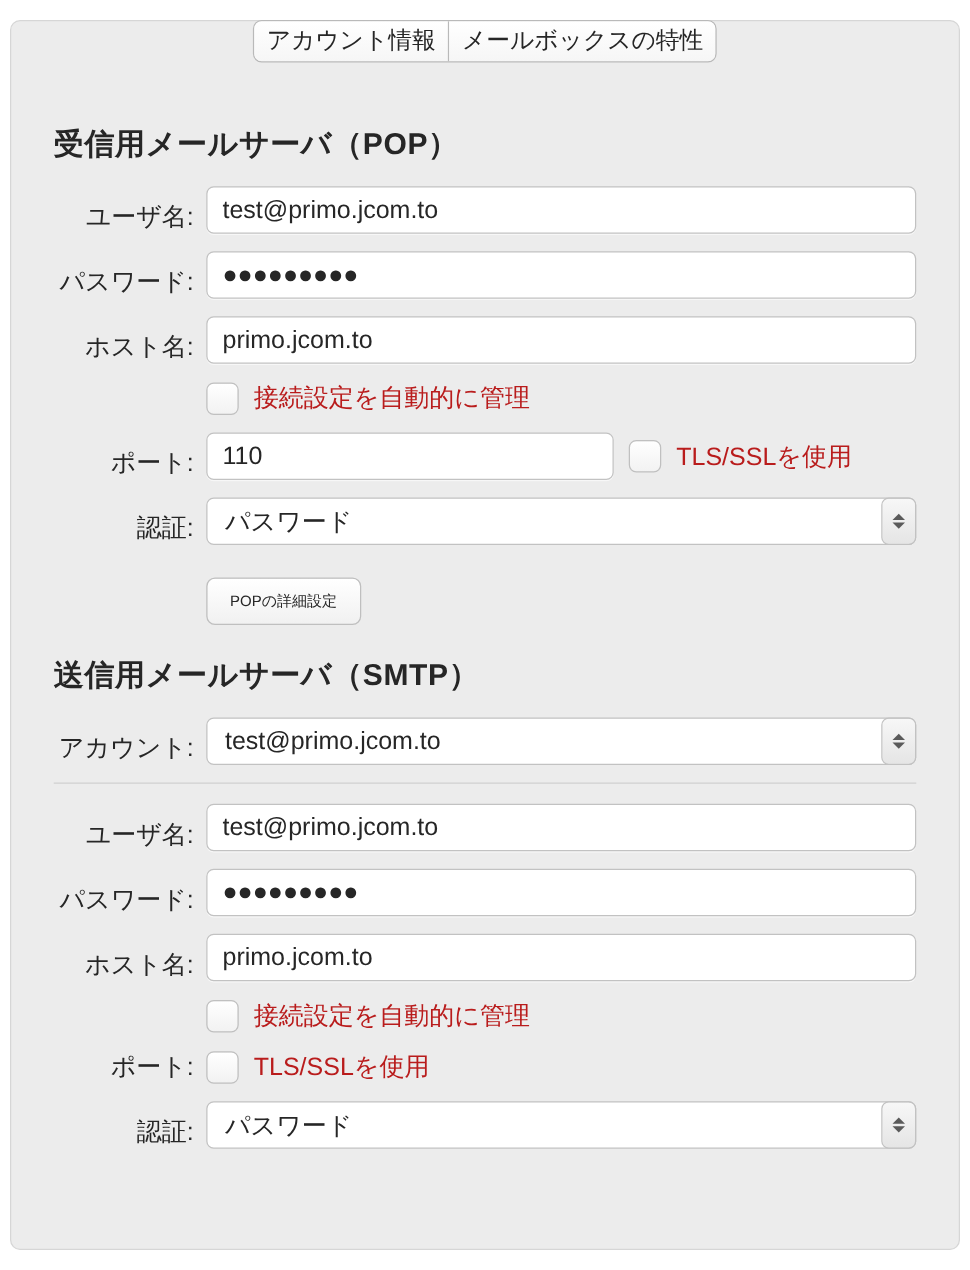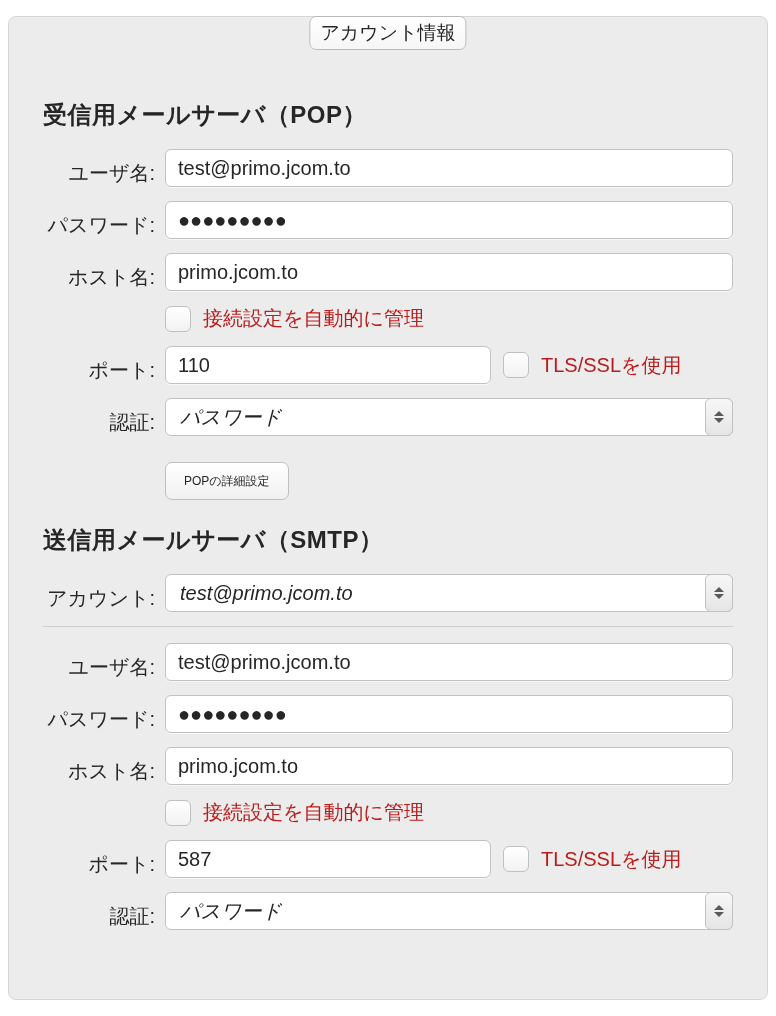--- a/index.html
+++ b/index.html
@@ -100,21 +100,20 @@
       flex: 1;
       height: 38px;
       background: #ffffff;
       border: 1px solid #c2c2c2;
       border-radius: 6px;
       display: flex;
       align-items: center;
       padding: 0 0 0 14px;
       position: relative;
       font-size: 20px;
-      font-style: italic;
     }
     .select-knob {
       position: absolute;
       right: -1px;
       top: -1px;
       bottom: -1px;
       width: 28px;
       background: linear-gradient(#f7f7f7,#e5e5e5);
       border: 1px solid #c2c2c2;
       border-radius: 6px;
@@ -151,20 +150,21 @@
     }
     .section2 { margin-top: 24px; }
   </style>
 </head>
 <body>
 
 <div class="panel">
 
   <div class="tabs">
     <div class="tab">アカウント情報</div>
+    <div class="tab">メールボックスの特性</div>
   </div>
 
   <div class="content">
 
     <div class="section-title">受信用メールサーバ（POP）</div>
 
     <div class="row">
       <div class="label">ユーザ名:</div>
       <div class="field-area">
         <input class="text-input" type="text" value="test@primo.jcom.to" style="">
@@ -264,21 +264,20 @@
       <div class="label"></div>
       <div class="field-area">
         <div class="checkbox"></div>
         <span class="chk-label">接続設定を自動的に管理</span>
       </div>
     </div>
 
     <div class="row">
       <div class="label">ポート:</div>
       <div class="field-area">
-        <input class="text-input short" type="text" value="587" style="">
         <div class="checkbox"></div>
         <span class="chk-label">TLS/SSLを使用</span>
       </div>
     </div>
 
     <div class="row">
       <div class="label">認証:</div>
       <div class="field-area">
         <div class="select-wrap">
           <span>パスワード</span>

